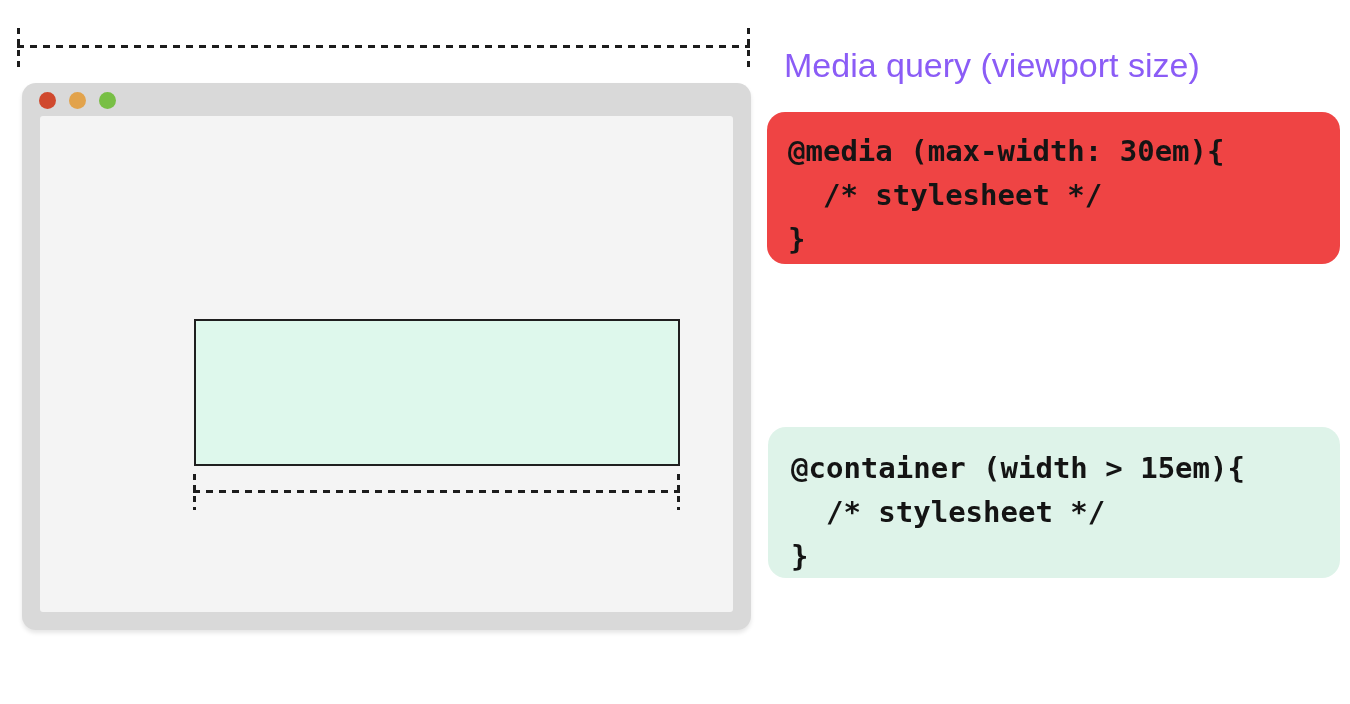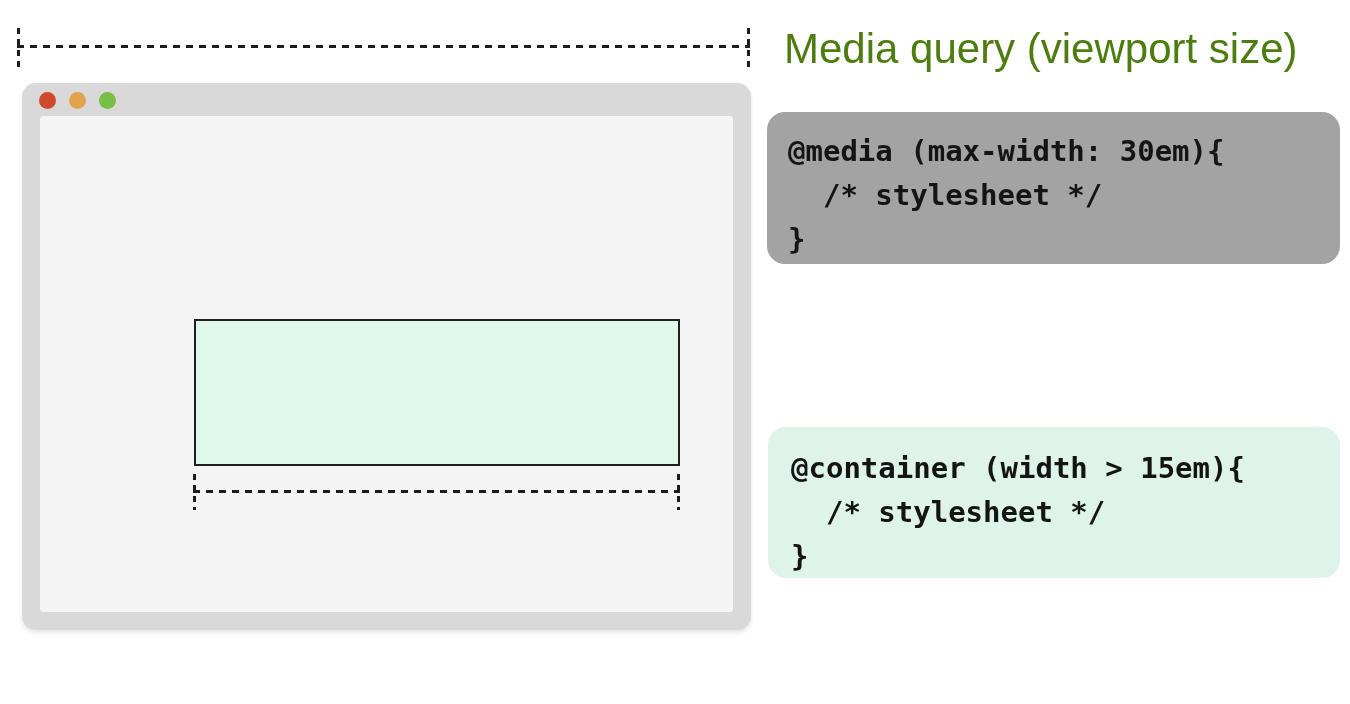--- a/index.html
+++ b/index.html
@@ -60,25 +60,26 @@
     background: #def8ec;
     border: 2px solid #1f1f1f;
   }
   .container-line     { left: 171px; top: 407px; width: 487px; }
   .container-cap-left  { left: 171px; top: 391px; height: 36px; }
   .container-cap-right { left: 655px; top: 391px; height: 36px; }
 
   
   .section-heading {
     position: absolute;
-    font-size: 42px;
+    font-size: 34px;
     line-height: 42px;
-    color: #4d7c0f;
+    color: #8b5cf6;
     letter-spacing: 0px;
     white-space: nowrap;
+    margin-top: 16px;
   }
   .heading-media { left: 784px; top: 28px; }
   .heading-container { left: 769px; top: 375px; }
 
   .code-block {
     position: absolute;
     border-radius: 18px;
     font-family: "DejaVu Sans Mono", "Liberation Mono", monospace;
     font-weight: 700;
     font-size: 29px;
@@ -115,21 +116,21 @@
       <span class="traffic-dot" style="background-color: rgb(120, 191, 69);"></span>
     </div>
     <div class="browser-content" style="background-color: rgb(244, 244, 244);"></div>
     <div class="container-box" style="background-color: rgb(222, 248, 236);"></div>
     <div class="h-dash container-line"></div>
     <div class="v-dash container-cap-left"></div>
     <div class="v-dash container-cap-right"></div>
   </div>
 
   <div class="section-heading heading-media">Media query (viewport size)</div>
-  <div class="code-block code-media" style="background-color: #a3a3a3;">
+  <div class="code-block code-media" style="background-color: #ef4444;">
     <div class="code-line">@media (max-width: 30em){</div>
     <div class="code-line">  /* stylesheet */</div>
     <div class="code-line">}</div>
   </div>
 
   <div class="code-block code-container" style="background-color: rgb(222, 243, 233);">
     <div class="code-line">@container (width &gt; 15em){</div>
     <div class="code-line">  /* stylesheet */</div>
     <div class="code-line">}</div>
   </div>

